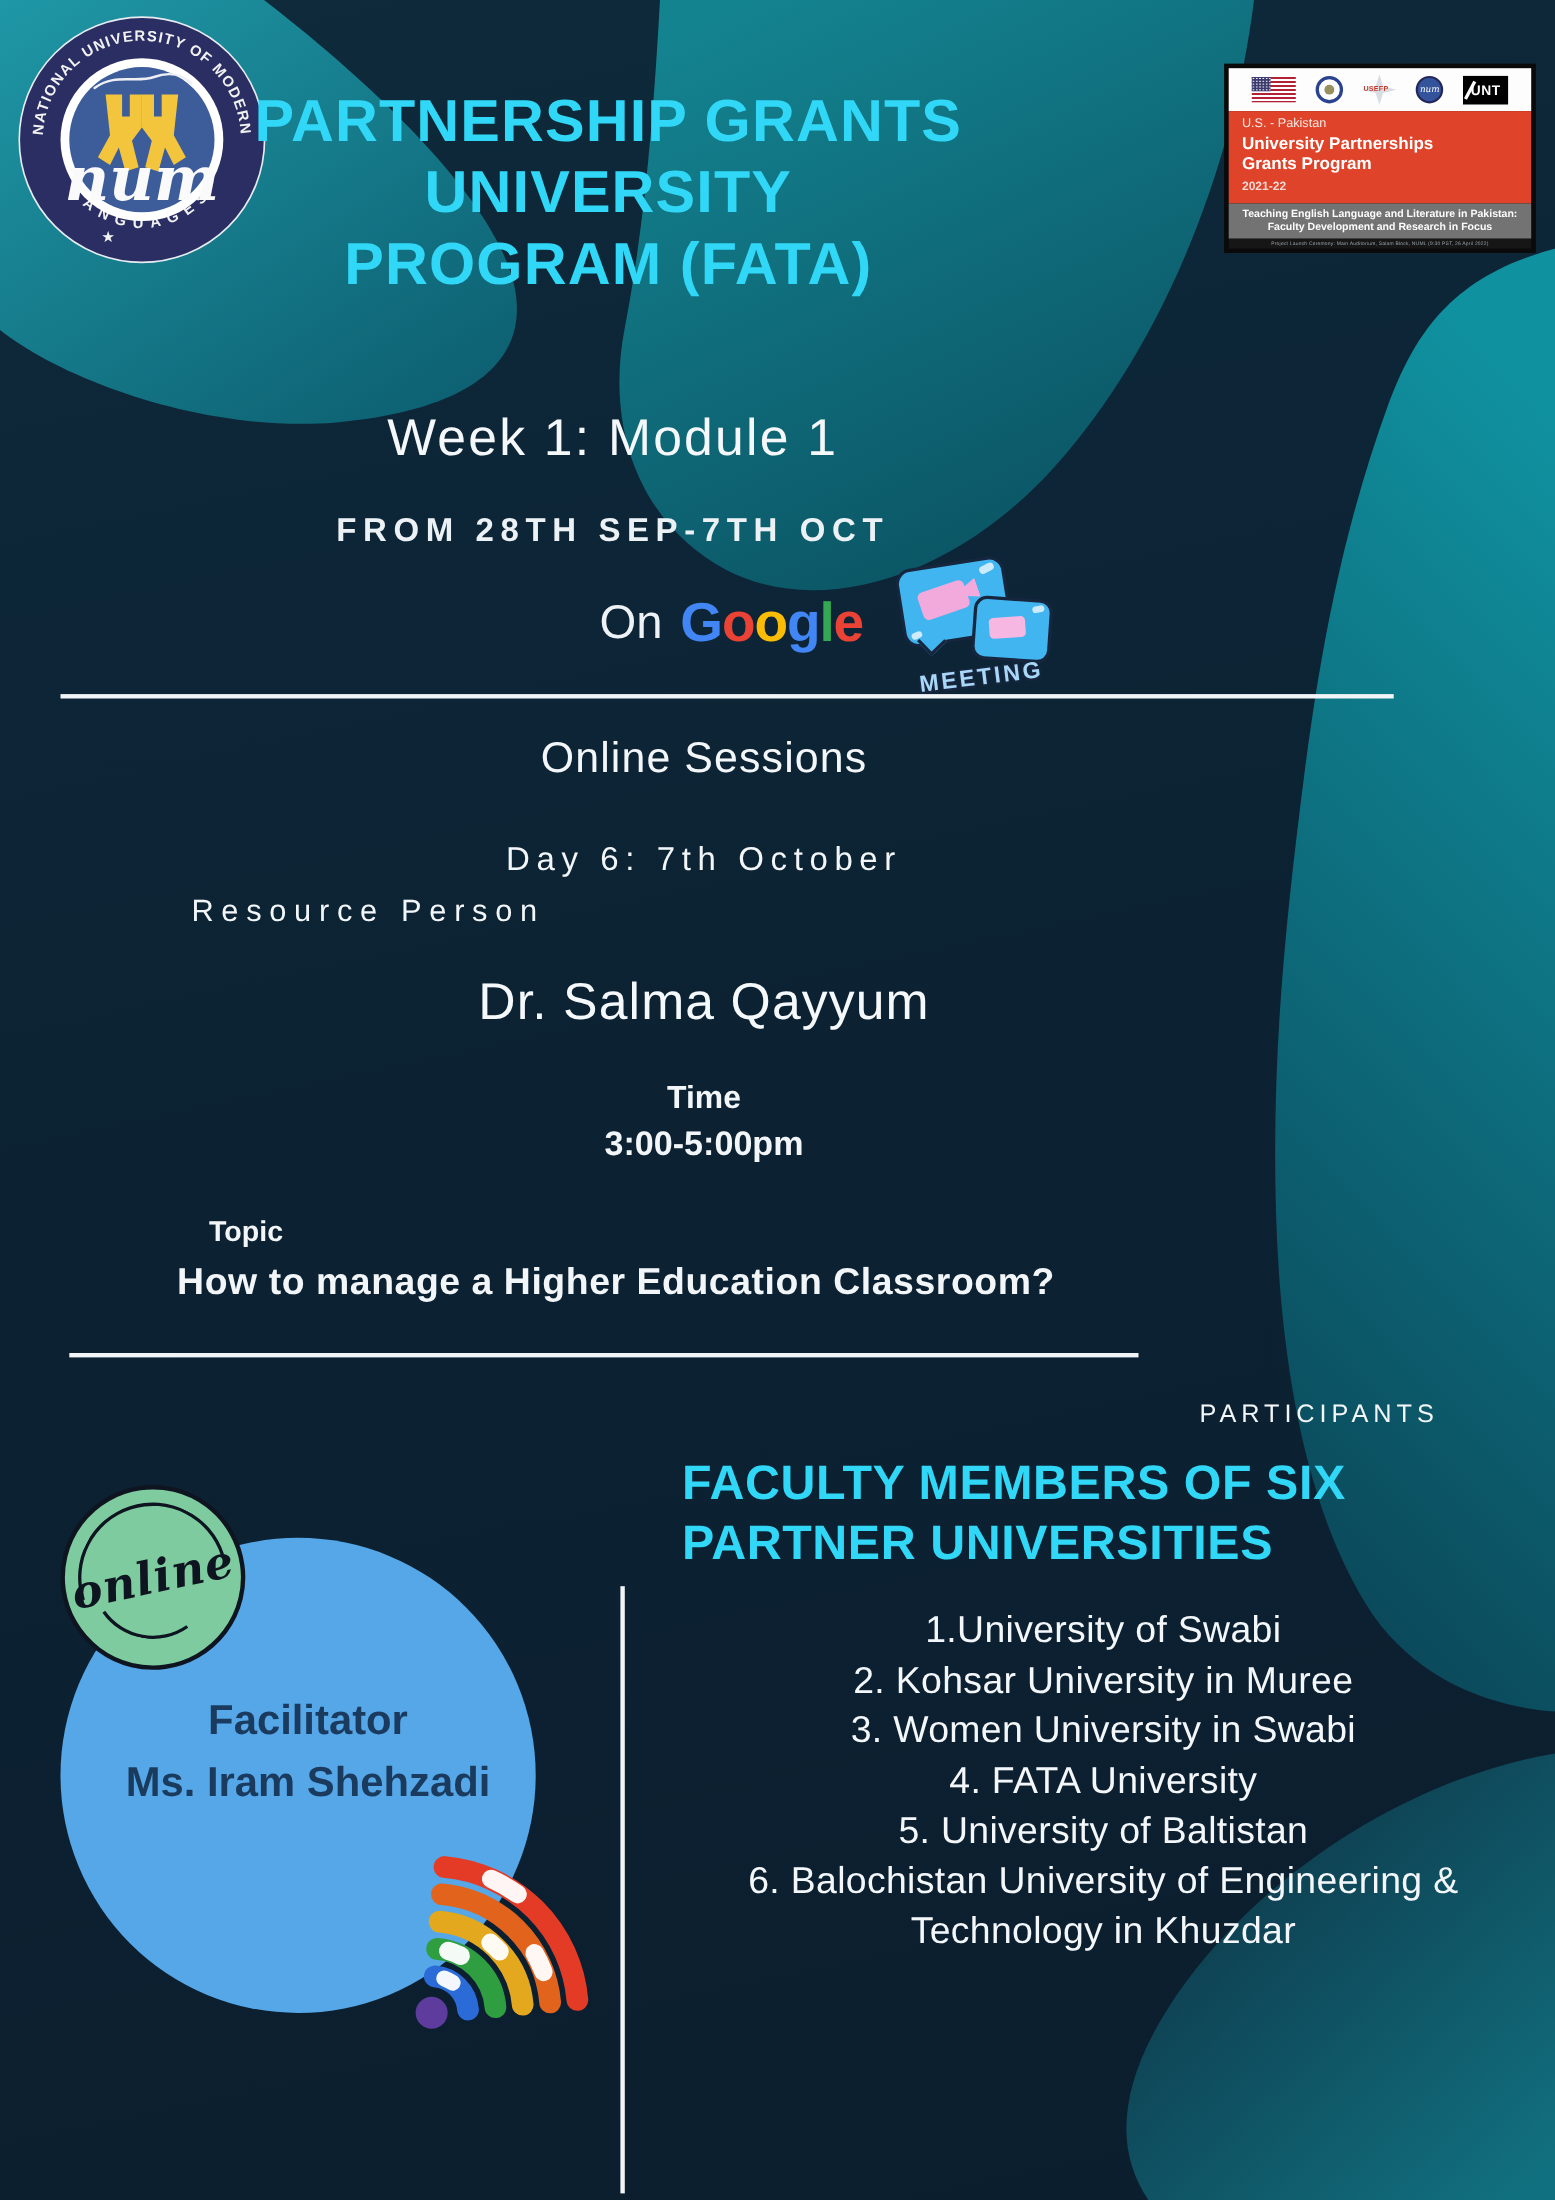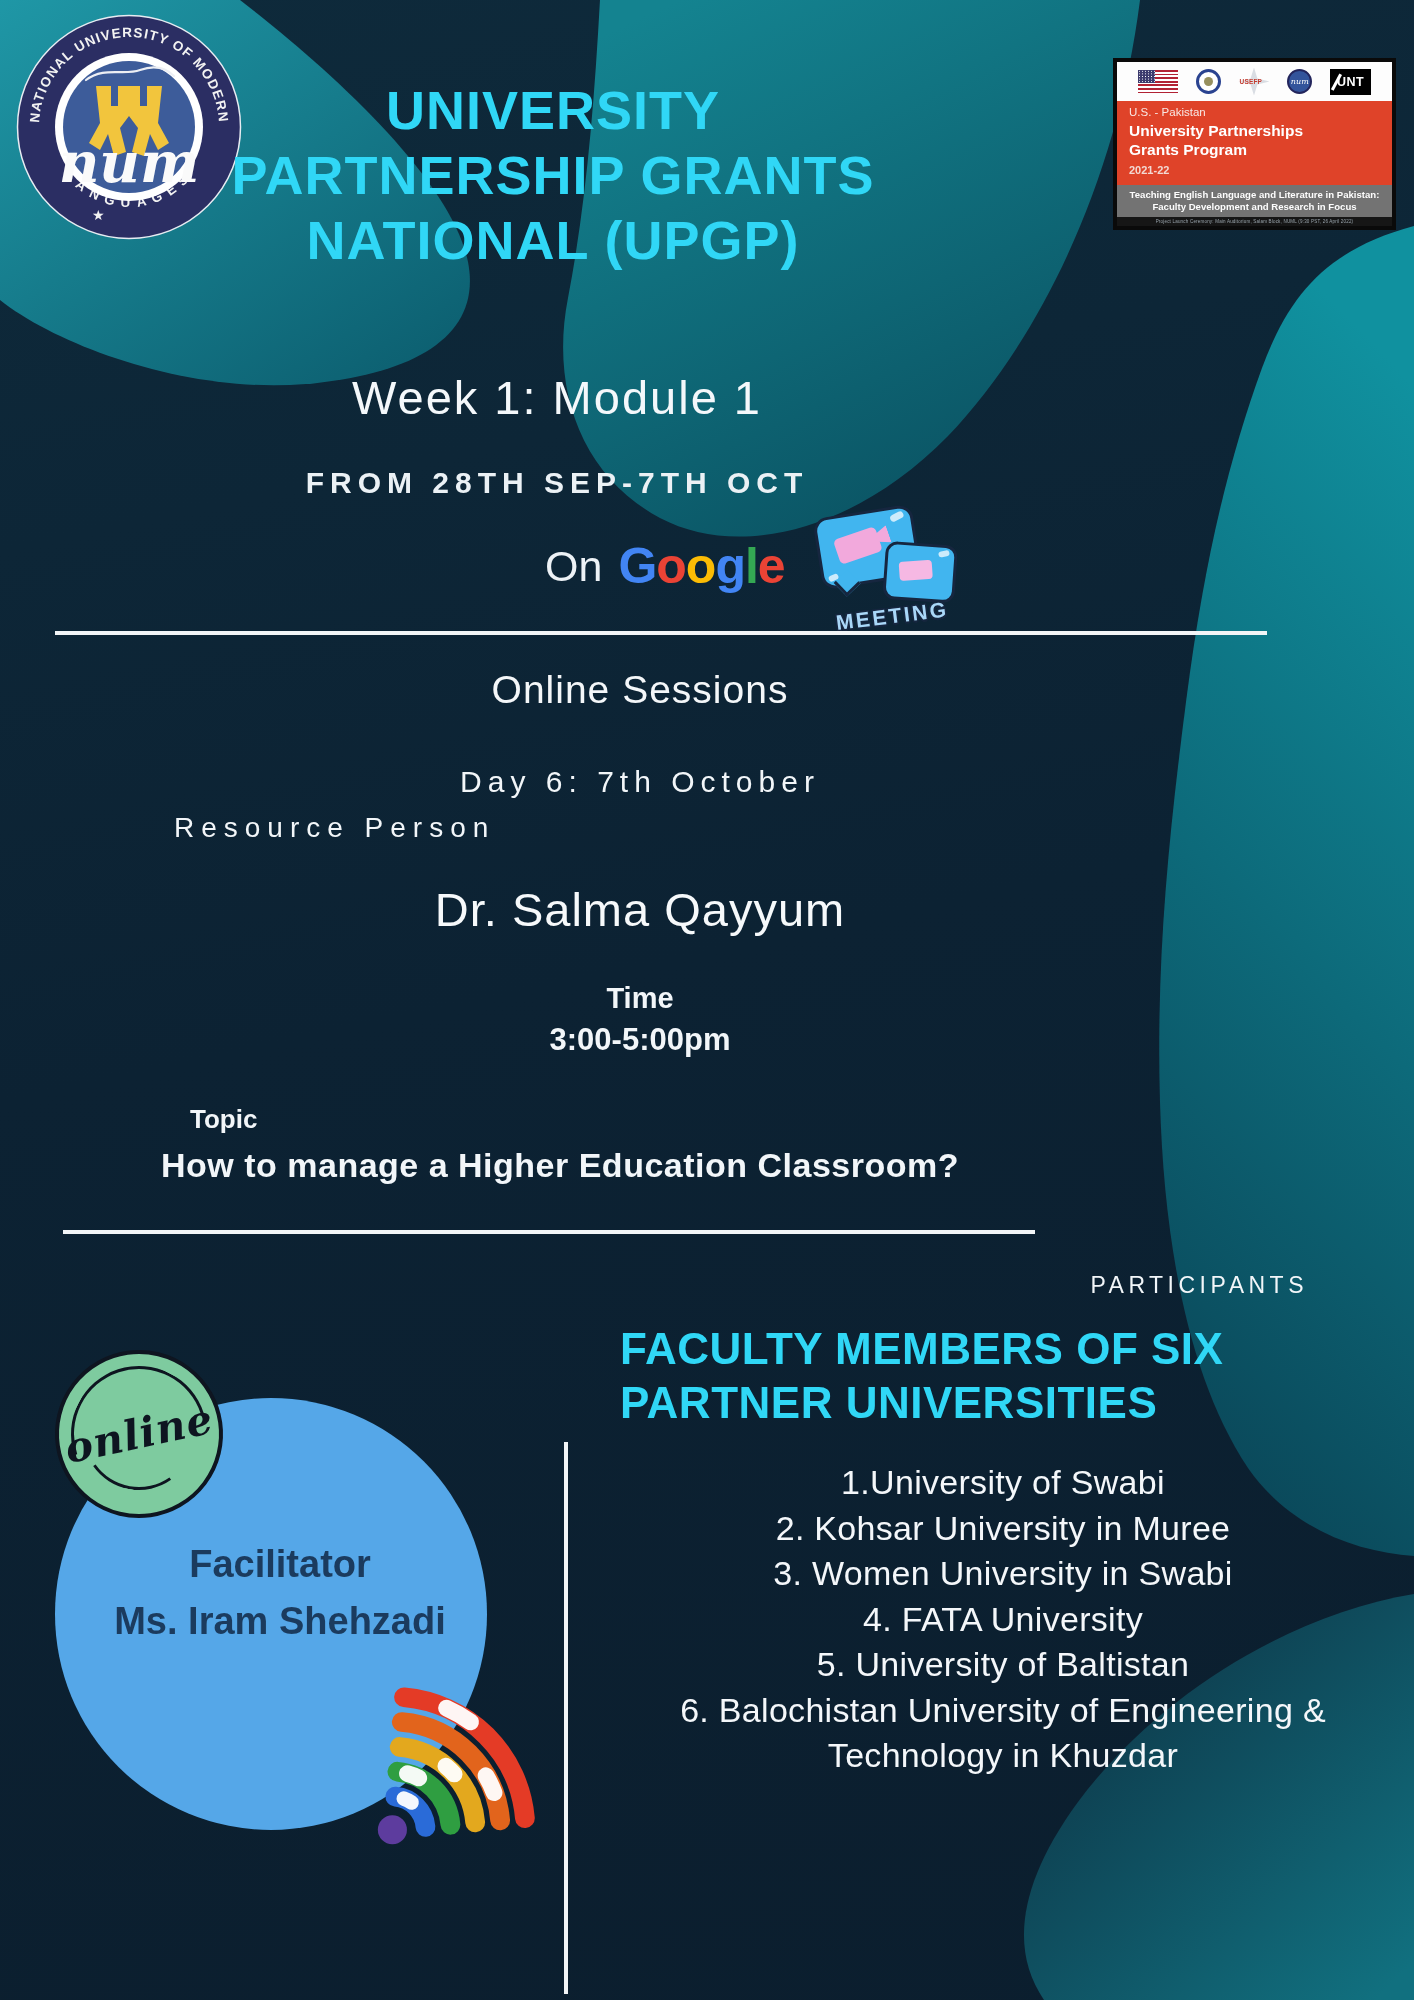--- a/index.html
+++ b/index.html
@@ -136,23 +136,23 @@
       <circle cx="113" cy="113" r="74" fill="#FFFFFF"></circle>
       <circle cx="113" cy="113" r="66" fill="#3D5C9A"></circle>
       <path d="M70,66 C88,52 108,62 124,56 C138,51 150,54 158,62" stroke="#EDEFF4" stroke-width="2.2" fill="none" stroke-linecap="round"></path>
       <path id="fig" d="M80,72 h15 v20 h7 v-20 h11 v30 l-9,12 6,24 -12,4 -6,-22 -8,16 -11,-7 11,-20 z" fill="#F2C53D"></path>
       <use href="#fig" transform="translate(226,0) scale(-1,1)"></use>
       <text x="113" y="168" text-anchor="middle" font-family="DejaVu Serif,serif" font-style="italic" font-weight="bold" font-size="56" fill="#FAFAFA">num</text>
     </svg>
   </div>
 
   <div class="title">
+    <div>PARTNERSHIP GRANTS</div>
     <div>UNIVERSITY</div>
-    <div>PARTNERSHIP GRANTS</div>
-    <div>NATIONAL (UPGP)</div>
+    <div>PROGRAM (FATA)</div>
   </div>
 
   <div class="card">
     <div class="card-logos">
       <span class="lg-flag"></span>
       <span class="lg-seal"></span>
       <span class="lg-usefp">
         <i class="star4"></i>
         <b class="usefp-t">USEFP</b>
       </span>

